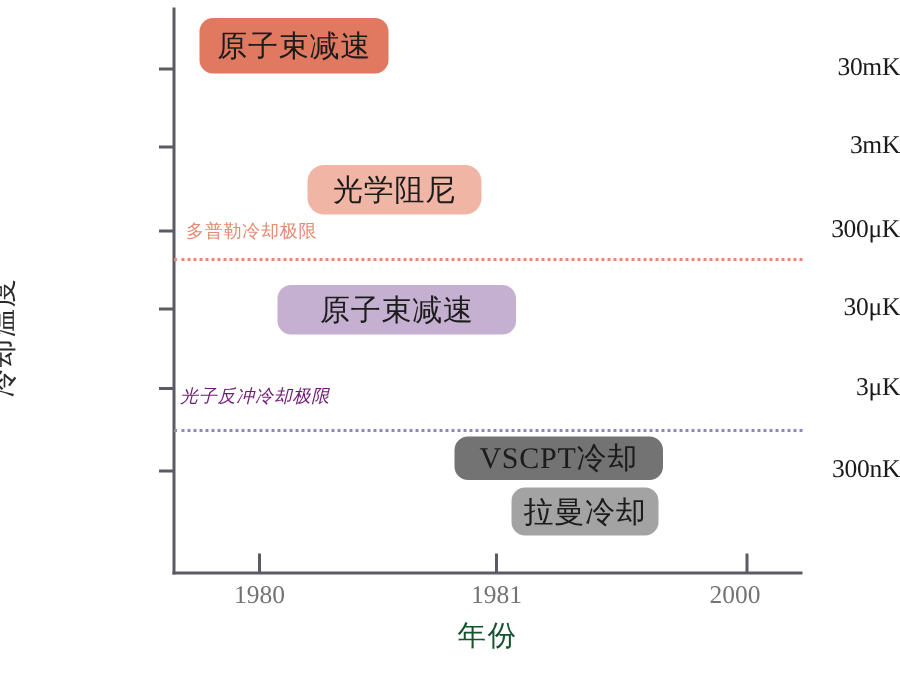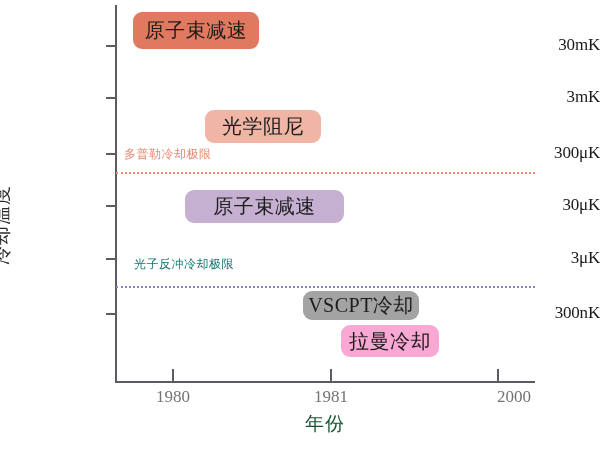--- a/index.html
+++ b/index.html
@@ -149,34 +149,34 @@
       <div class="tick-y" style="top: 313px;"></div>
       <div class="ylabel-text" style="top: 313px;">300nK</div>
     </div>
 
   <div id="x-ticks">
       <div class="tick-x" style="left: 172px;"></div>
       <div class="xlabel-text" style="left: 173px;">1980</div>
       <div class="tick-x" style="left: 330px;"></div>
       <div class="xlabel-text" style="left: 331px;">1981</div>
       <div class="tick-x" style="left: 497px;"></div>
-      <div class="xlabel-text" style="left: 514px; text-align: right;">2000</div>
+      <div class="xlabel-text" style="left: 490px; text-align: right;">2000</div>
     </div>
 
   <div class="axis-title-y">冷却温度</div>
   <div class="axis-title-x">年份</div>
 
   <div id="limit-lines">
       <div class="limit-line" style="top: 172px; width: 419px; border-top-color: rgb(229, 138, 114);"></div>
       <div class="limit-label" style="left: 124px; top: 146px; color: rgb(229, 138, 114);">多普勒冷却极限</div>
       <div class="limit-line" style="top: 286px; width: 419px; border-top-color: rgb(146, 134, 184);"></div>
-      <div class="limit-label" style="left: 134px; top: 256px; color: #0f766e;">光子反冲冷却极限</div>
+      <div class="limit-label" style="left: 120px; top: 256px; color: #701a75; font-style: italic;">光子反冲冷却极限</div>
     </div>
 
   <div id="tech-boxes">
       <div class="tech-box" style="left: 133px; top: 12px; width: 126px; height: 37px; background: rgb(224, 121, 95);">原子束减速</div>
-      <div class="tech-box" style="left: 205px; top: 110px; width: 116px; height: 33px; background: rgb(240, 181, 164);">光学阻尼</div>
+      <div class="tech-box" style="left: 205px; top: 110px; width: 116px; height: 33px; background: rgb(240, 181, 164); border-radius: 11px;">光学阻尼</div>
       <div class="tech-box" style="left: 185px; top: 190px; width: 159px; height: 33px; background: rgb(198, 176, 210);">原子束减速</div>
-      <div class="tech-box" style="left: 303px; top: 291px; width: 116px; height: 29px; background: #a3a3a3;">VSCPT冷却</div>
-      <div class="tech-box" style="left: 341px; top: 325px; width: 98px; height: 32px; background: #f9a8d4;">拉曼冷却</div>
+      <div class="tech-box" style="left: 303px; top: 291px; width: 139px; height: 29px; background: #737373;">VSCPT冷却</div>
+      <div class="tech-box" style="left: 341px; top: 325px; width: 98px; height: 32px; background: #a3a3a3;">拉曼冷却</div>
     </div>
 
 </div>
 
 </body></html>

